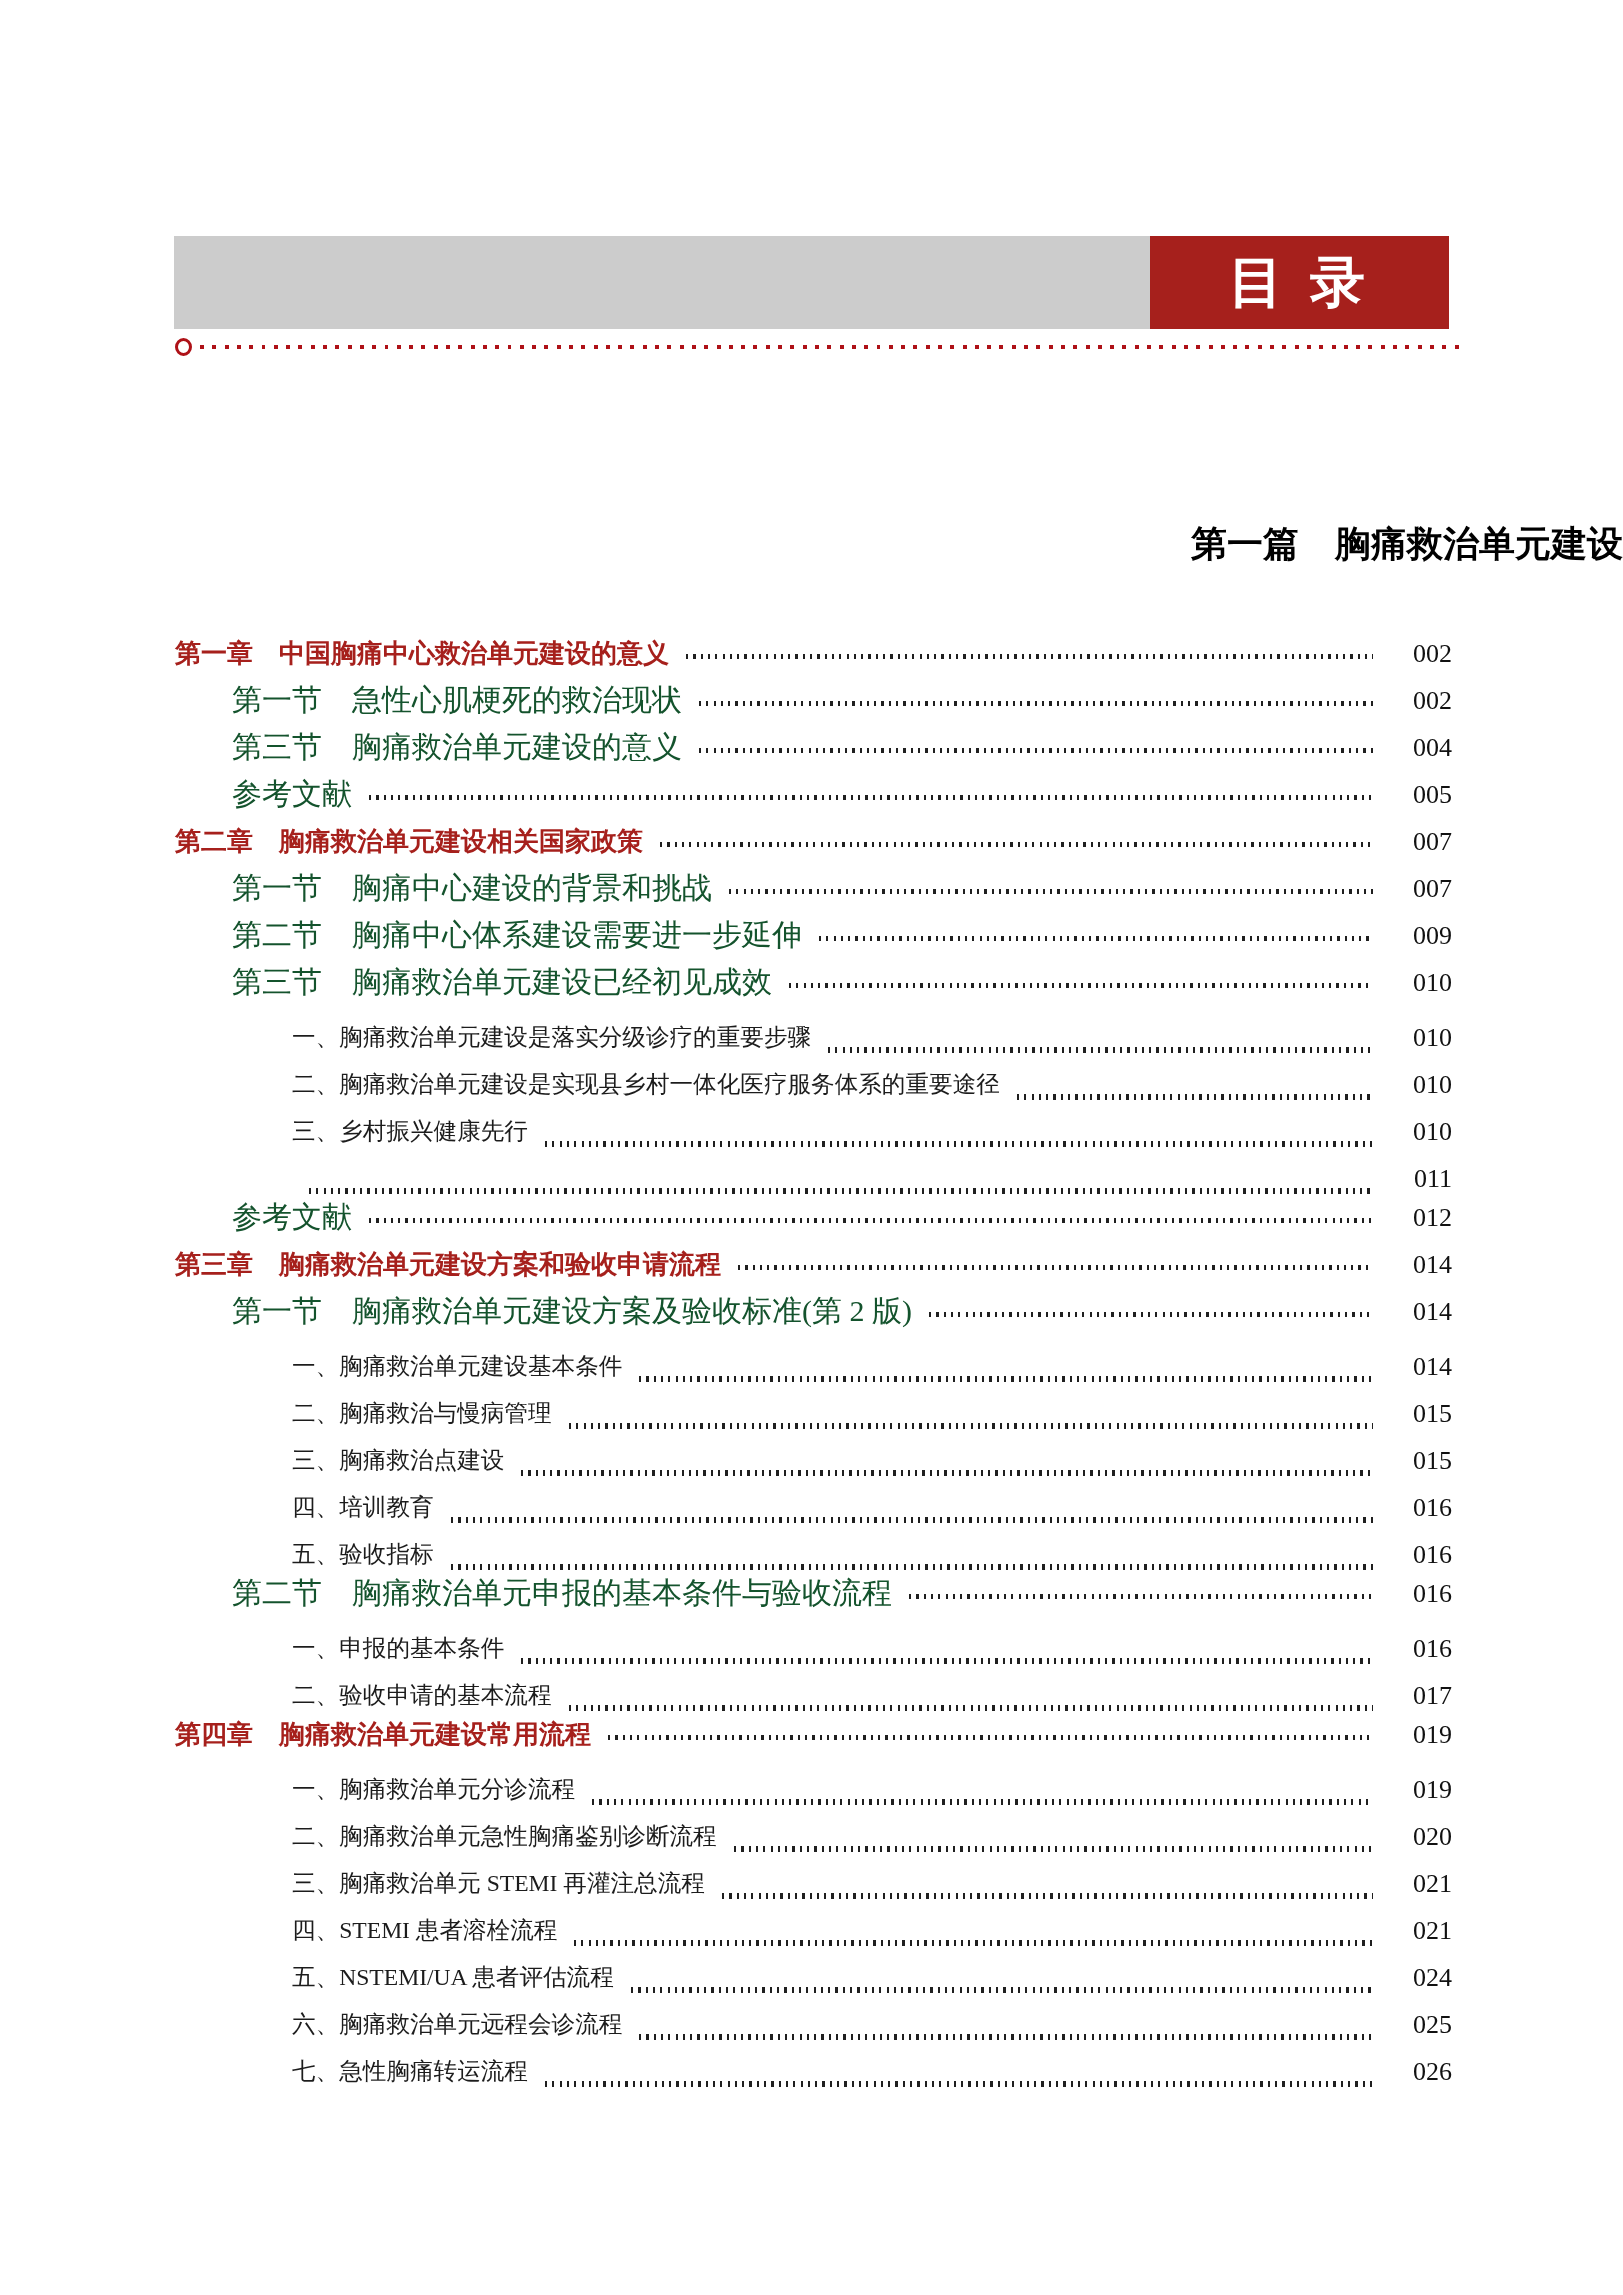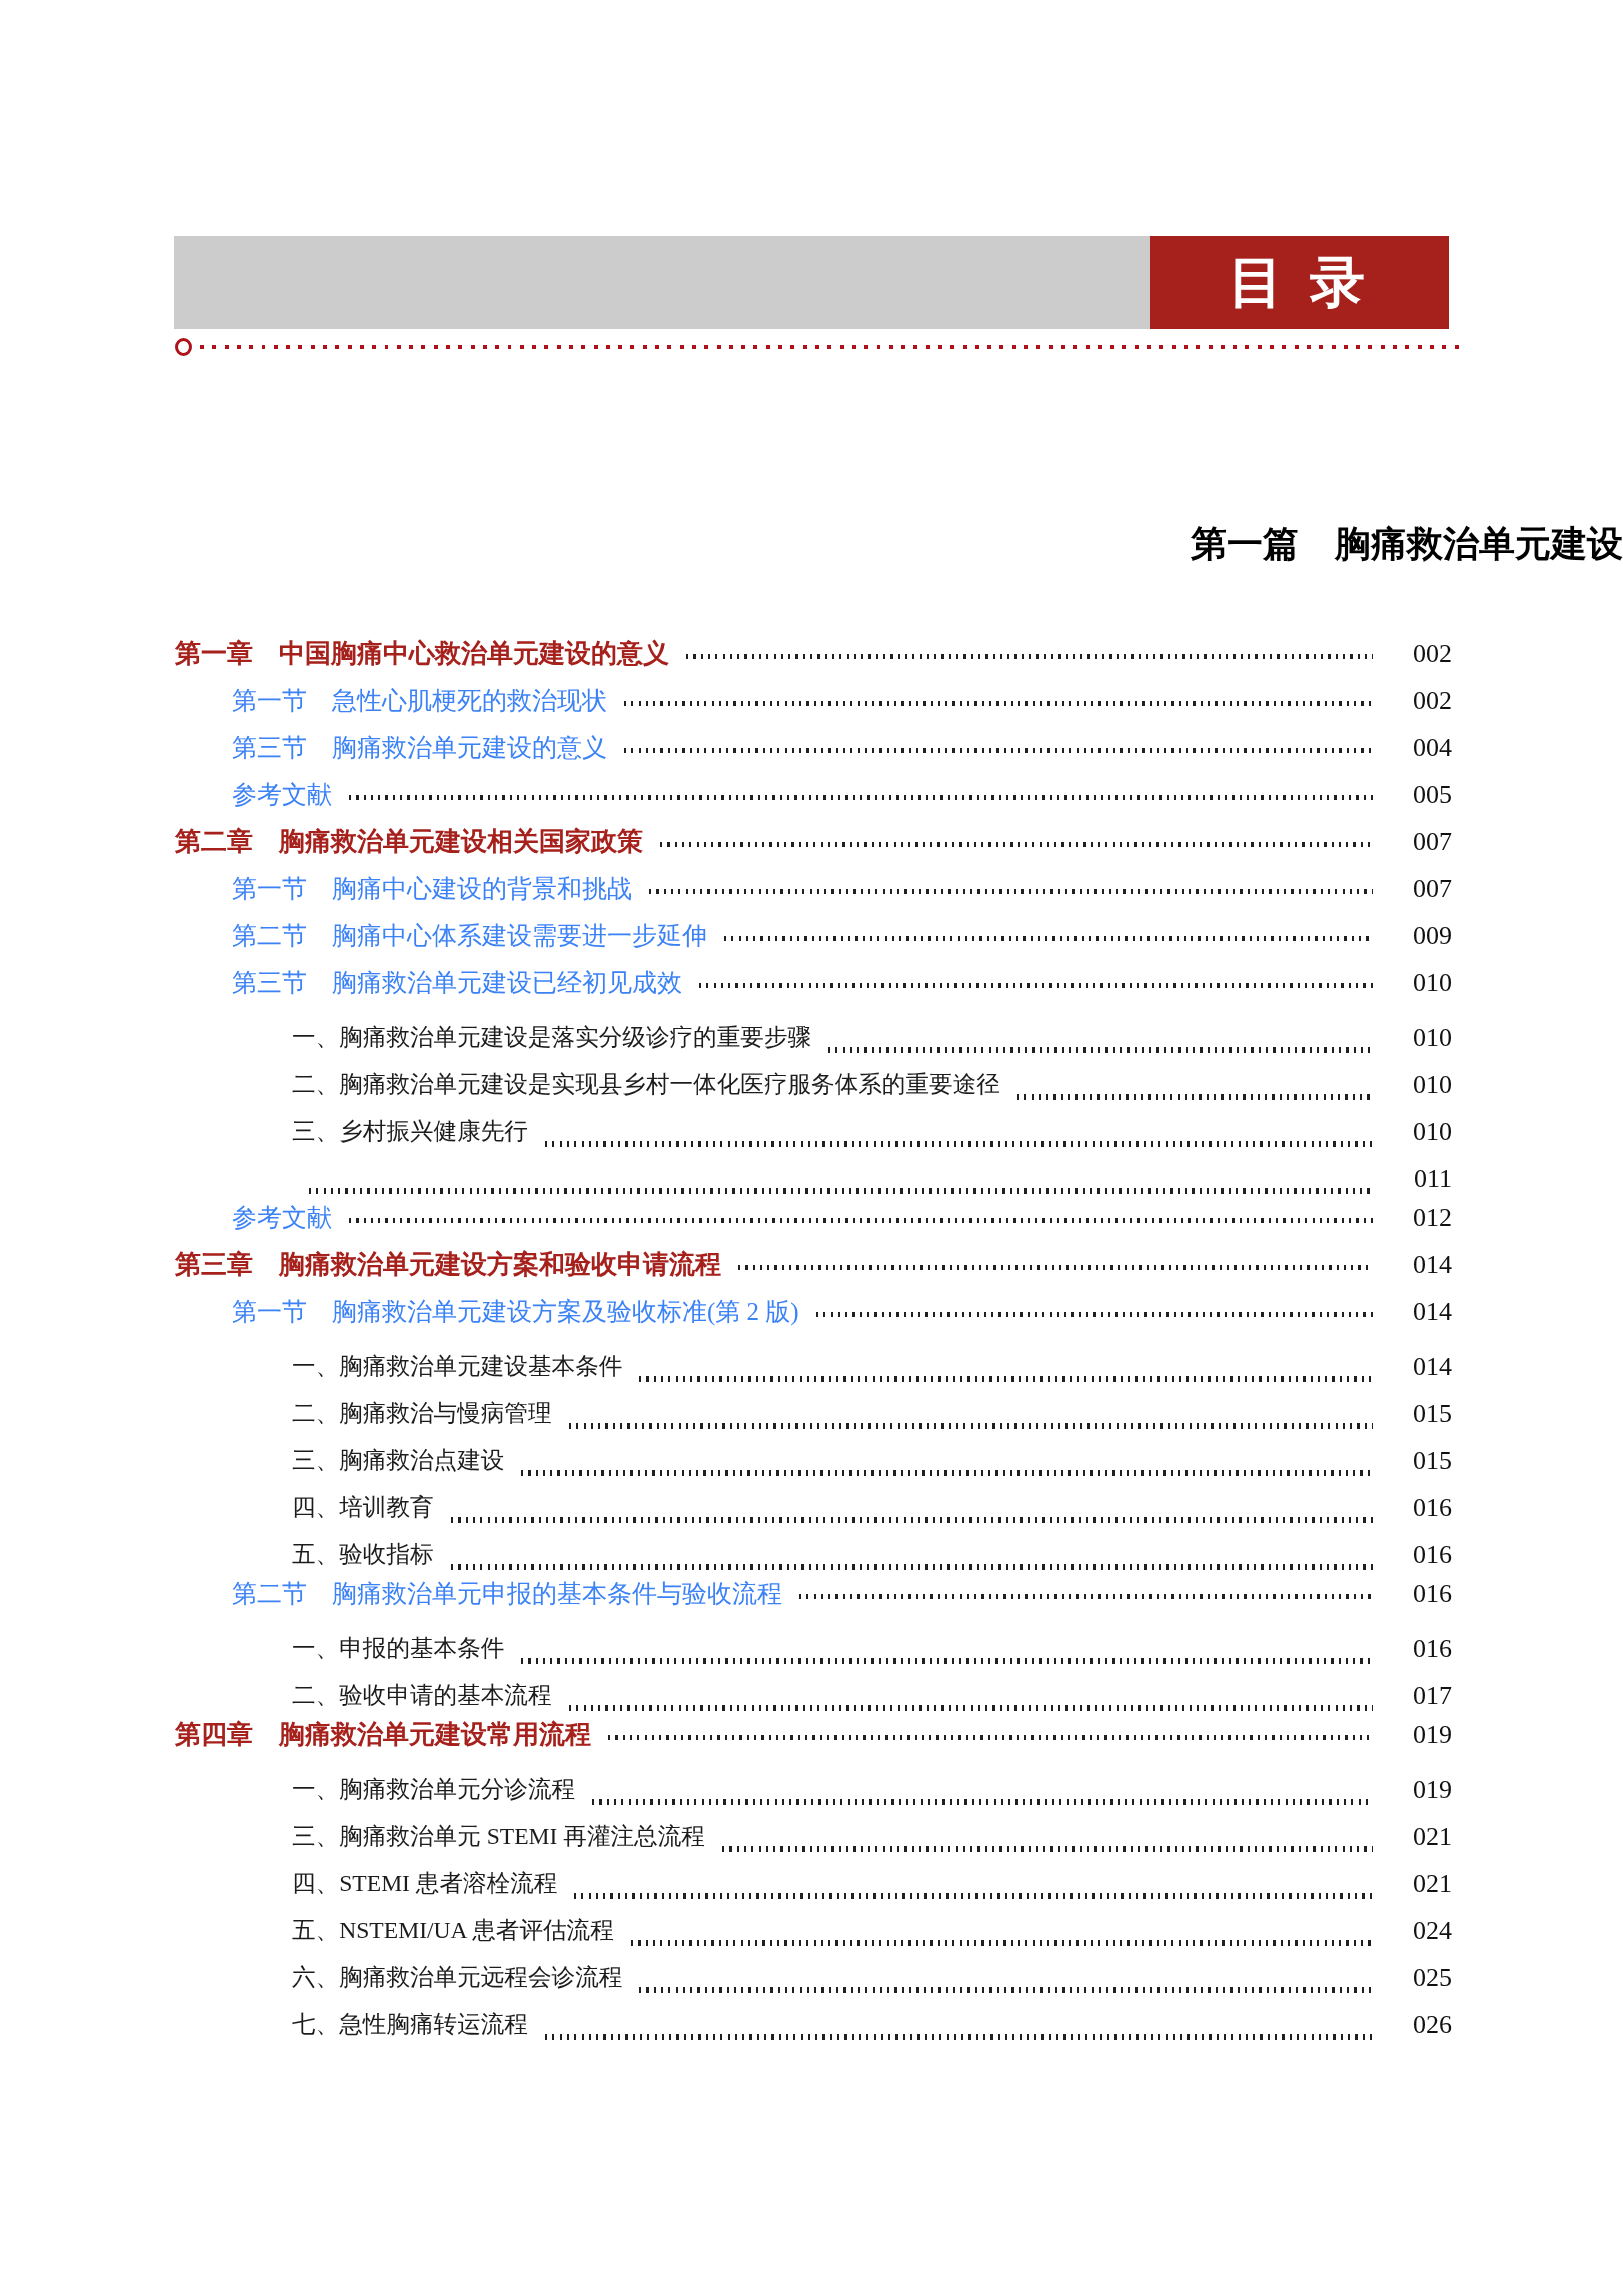--- a/index.html
+++ b/index.html
@@ -107,22 +107,22 @@
   .toc-row.section { padding-left: 61px; }
   .toc-row.sub     { padding-left: 121px; align-items: flex-end; }
 
   .toc-row.chapter .toc-entry-text {
     font-family: "Liberation Sans", "DejaVu Sans", sans-serif;
     font-weight: bold;
     font-size: 26px;
     color: var(--accent_red, #a6201c);
   }
   .toc-row.section .toc-entry-text {
-    font-size: 25px;
-    color: #3b82f6;
+    font-size: 30px;
+    color: #14532d;
   }
   .toc-row.sub .toc-entry-text {
     font-size: 23.6px;
     color: #1c1c1c;
   }
 
   .toc-leader {
     flex: 1;
     height: 5.6px;
     margin: 5.6px 29px 0 17px;
@@ -292,20 +292,25 @@
     <span class="toc-entry-text">第四章　胸痛救治单元建设常用流程</span>
     <span class="toc-leader"></span>
     <span class="toc-entry-page">019</span>
   </div>
       <div class="toc-row sub">
     <span class="toc-entry-text">一、胸痛救治单元分诊流程</span>
     <span class="toc-leader"></span>
     <span class="toc-entry-page">019</span>
   </div>
       <div class="toc-row sub">
+    <span class="toc-entry-text">二、胸痛救治单元急性胸痛鉴别诊断流程</span>
+    <span class="toc-leader"></span>
+    <span class="toc-entry-page">020</span>
+  </div>
+      <div class="toc-row sub">
     <span class="toc-entry-text">三、胸痛救治单元 STEMI 再灌注总流程</span>
     <span class="toc-leader"></span>
     <span class="toc-entry-page">021</span>
   </div>
       <div class="toc-row sub">
     <span class="toc-entry-text">四、STEMI 患者溶栓流程</span>
     <span class="toc-leader"></span>
     <span class="toc-entry-page">021</span>
   </div>
       <div class="toc-row sub">

